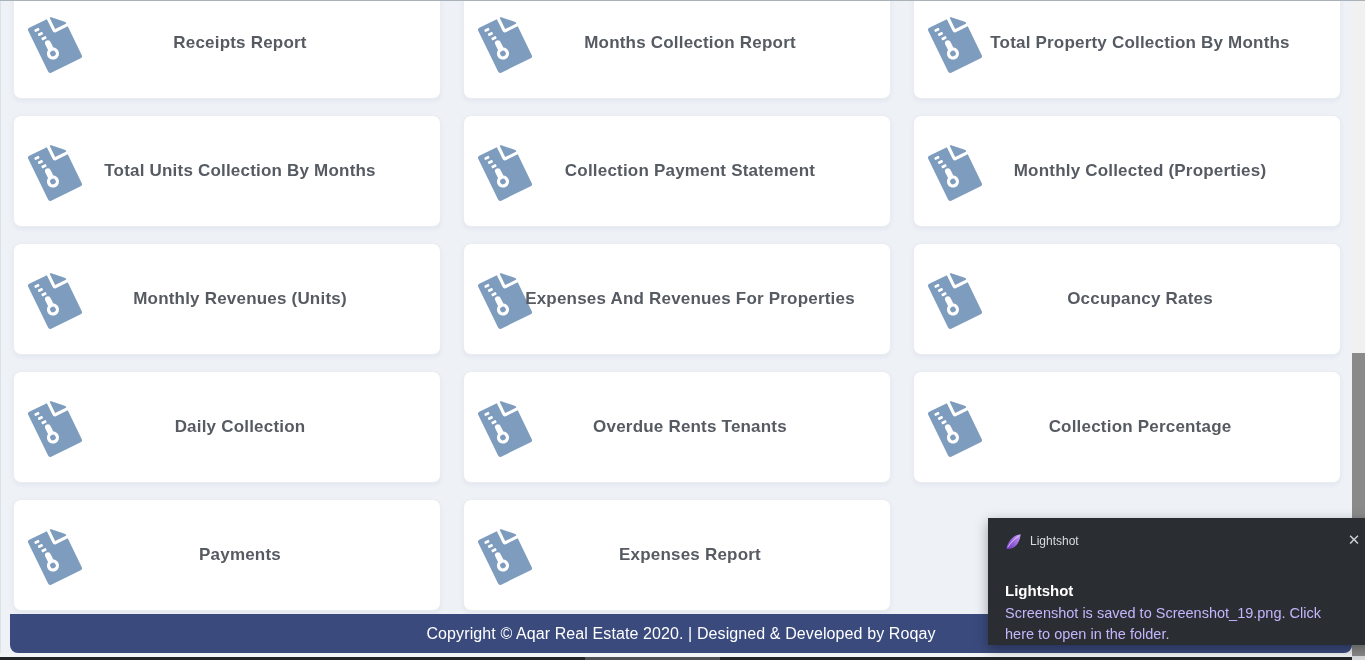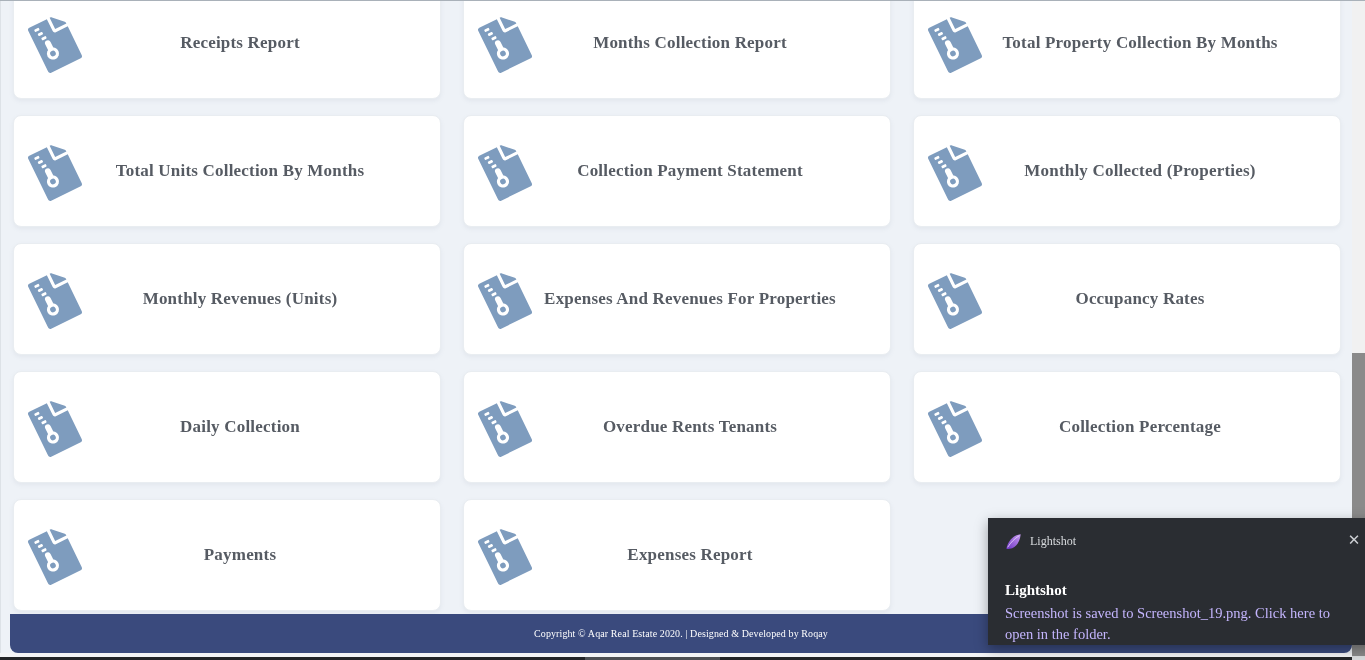--- a/index.html
+++ b/index.html
@@ -6,21 +6,20 @@
     --page-bg:#eef2f7; --card-bg:#ffffff; --icon:#7e9cbe; --title:#565b63;
     --footer-bg:#3a4a7d; --footer-text:#ffffff; --toast-bg:#2a2d32;
     --scroll-thumb:#8a8a8a;
   }
   *{margin:0;padding:0;box-sizing:border-box;}
   html,body{background:#dfe3e8;font-family:"Liberation Sans",sans-serif;}
   .page{
     position:relative;width:1365px;height:660px;background:var(--page-bg);
     overflow:hidden;border-top:1px solid #a9b1b9;
     box-shadow:inset 1px 0 0 #dde2e7, inset -1px 0 0 #dde2e7;
-    font-family:Liberation Serif, serif;
   }
   .grid{
     position:absolute;left:13px;top:-14px;width:1328px;
     display:grid;grid-template-columns:repeat(3,428px);
     column-gap:22px;row-gap:16px;grid-auto-rows:112px;
   }
   .card{
     position:relative;background:var(--card-bg);border:1px solid #e9edf1;
     border-radius:8px;box-shadow:0 2px 4px rgba(130,140,155,.10);cursor:pointer;
   }
@@ -32,21 +31,21 @@
   .card-title{
     position:absolute;inset:0;display:flex;align-items:center;justify-content:center;
     padding-left:26px;color:var(--title);font-size:17px;font-weight:bold;
     letter-spacing:.2px;
   }
   .footer{
     position:absolute;left:10px;right:13px;top:613px;height:39px;
     background:var(--footer-bg);border-radius:0 0 8px 8px;
     display:flex;align-items:center;justify-content:center;z-index:2;
   }
-  .footer-text{color:var(--footer-text);font-size:10px;letter-spacing:.1px;}
+  .footer-text{color:var(--footer-text);font-size:16px;letter-spacing:.1px;}
   .edge-strip{position:absolute;left:0;right:0;top:652px;height:4px;background:#f3f4f6;z-index:1;}
   .taskbar{position:absolute;left:0;top:656px;width:1352px;height:4px;background:#222427;z-index:3;}
   .taskbar-segment{position:absolute;left:585px;top:0;width:135px;height:4px;background:#4d5054;}
   .resize-corner{position:absolute;right:0;top:655px;width:13px;height:5px;background:#d9dbdd;z-index:3;}
   .scrollbar{position:absolute;right:0;top:0;width:13px;height:655px;background:#f1f1f1;z-index:4;}
   .scrollbar-thumb{position:absolute;left:0;top:352px;width:13px;height:303px;background:var(--scroll-thumb);}
   .toast{
     position:absolute;left:988px;top:517px;width:396px;height:127px;
     background:var(--toast-bg);z-index:5;color:#fff;cursor:pointer;
     box-shadow:0 4px 12px rgba(0,0,0,.35);

